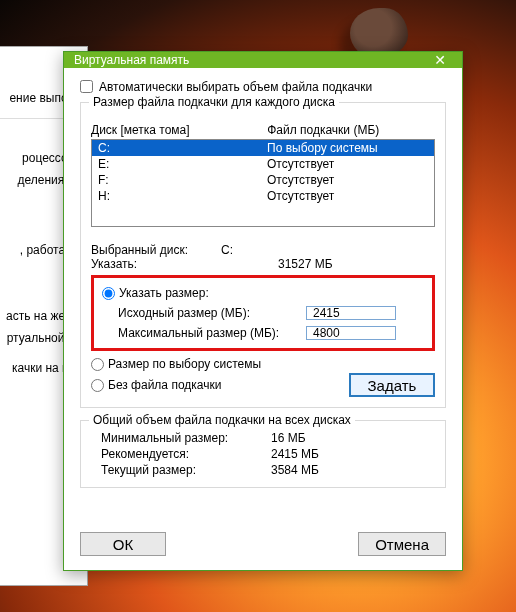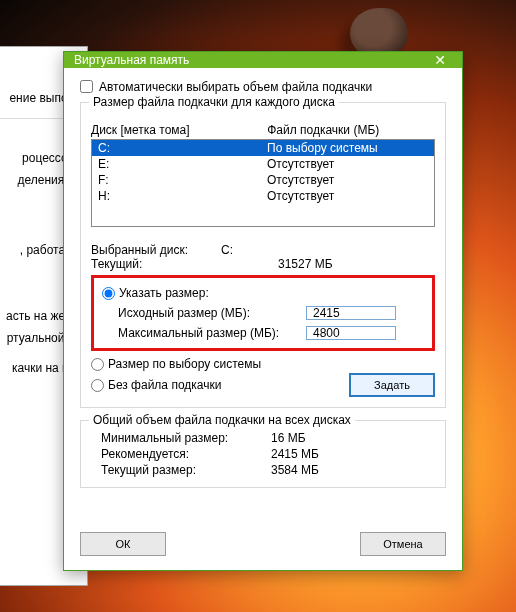--- a/index.html
+++ b/index.html
@@ -90,21 +90,21 @@
   .radio-row input { margin: 0; }
   .field-row { display:flex; align-items:center; margin: 6px 0 0 16px; gap: 8px;}
   .field-row .flab { width: 180px;}
   .field-row input[type=text] {
     width: 90px; height: 14px; border: 1px solid #7aa6d4; padding: 1px 6px;
     font-family: inherit; font-size: 12px;
   }
   .btn {
     min-width: 86px; height: 24px; border: 1px solid #9c9c9c; background: #e9e9e9;
     padding: 0 16px; cursor: pointer;
-    font-family: inherit; font-size: 11px;
+    font-family: inherit; font-size: 15px;
   }
   .btn.primary { border: 2px solid #2a7abf; background: #e9f3ff;}
   .summary .srow { display:flex; margin: 2px 0 0 10px;}
   .summary .srow .slab { width: 170px;}
   .dlg-buttons {
     display: flex; justify-content: space-between; gap: 10px;
     padding: 10px 16px 14px 16px;
     border-top: 0;
   }
 </style>
@@ -168,21 +168,21 @@
             <span class="col2">Отсутствует</span>
           </div>
         </div>
 
       <div style="height:16px;"></div>
       <div class="infoRow">
         <span class="lab">Выбранный диск:</span>
         <span class="val">C:</span>
       </div>
       <div class="infoRow">
-        <span class="lab">Текущий:</span>
+        <span class="lab">Указать:</span>
         <span class="val" style="margin-left:57px;">31527 МБ</span>
       </div>
 
       <div class="redbox">
         <label class="radio-row">
           <input type="radio" name="pfmode" checked="" style="">
           <span>Указать размер:</span>
         </label>
         <div class="field-row">
           <span class="flab">Исходный размер (МБ):</span>

